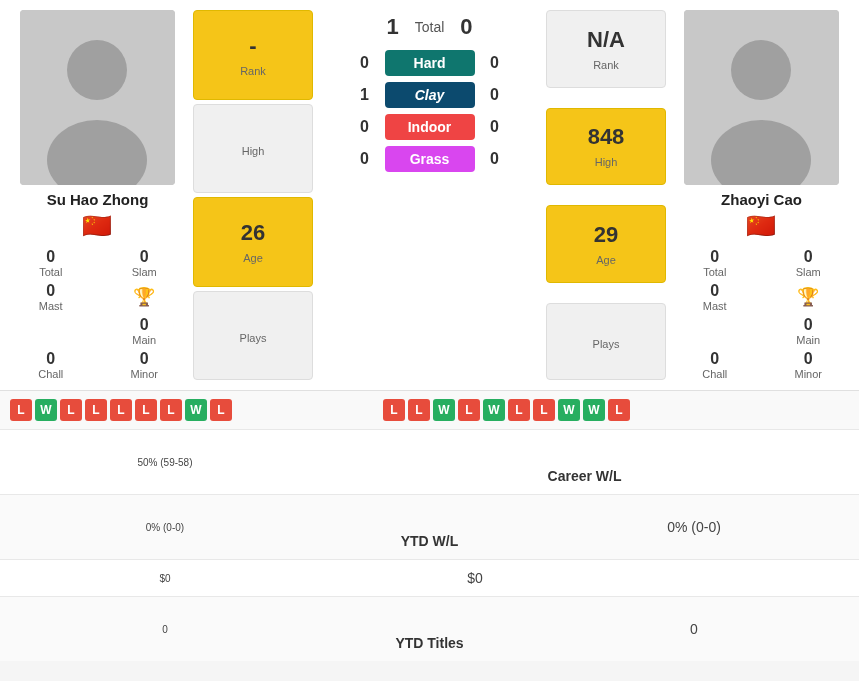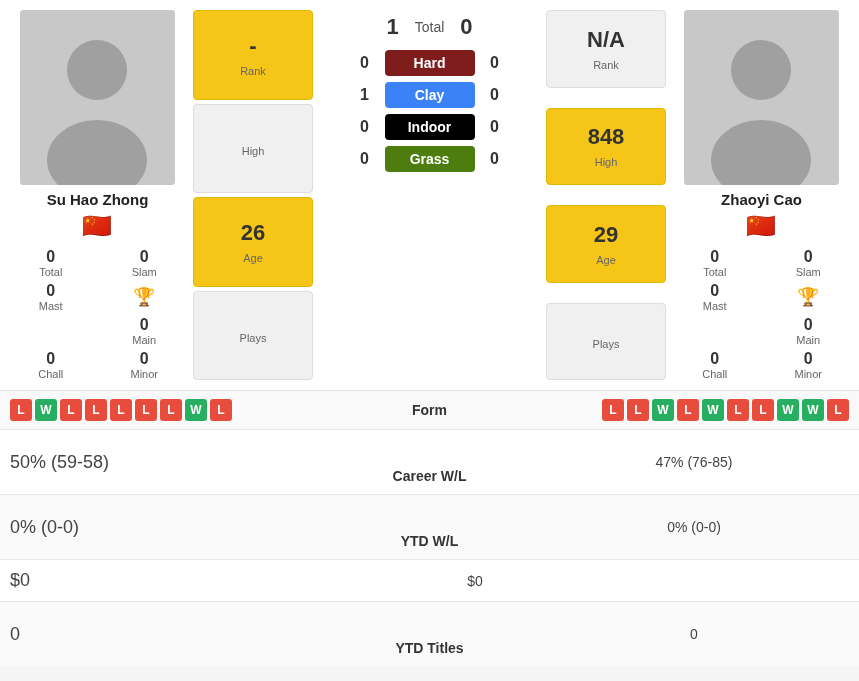--- a/index.html
+++ b/index.html
@@ -172,24 +172,24 @@
     .surface-btn {
       width: 90px;
       padding: 5px 0;
       border-radius: 4px;
       text-align: center;
       font-size: 14px;
       font-weight: bold;
       color: #fff;
     }
 
-    .surface-hard { background: #7f1d1d; }
-    .surface-clay { background: #3b82f6; }
-    .surface-indoor { background: #000000; }
-    .surface-grass { background: #4d7c0f; }
+    .surface-hard { background: #0f766e; }
+    .surface-clay { background: #0c4a6e; font-style: italic; }
+    .surface-indoor { background: #ef4444; }
+    .surface-grass { background: #d946ef; }
 
     
     .right-rank-panel {
       width: 120px;
       flex-shrink: 0;
       display: flex;
       flex-direction: column;
       gap: 20px;
     }
 
@@ -248,21 +248,22 @@
       padding: 10px;
       background: #fff;
     }
 
     .stats-row:nth-child(even) {
       background: #fafafa;
     }
 
     .stats-left-val {
       width: 310px;
-      font-size: 18px;
+      text-align: center;
+      font-size: 10px;
       color: #444;
     }
 
     .stats-center-label {
       flex: 1;
       text-align: center;
       font-weight: bold;
       font-size: 14px;
       color: #333;
       margin-top: 28px;
@@ -439,39 +440,37 @@
         <div class="form-badge form-l">L</div>
         <div class="form-badge form-w">W</div>
         <div class="form-badge form-l">L</div>
         <div class="form-badge form-l">L</div>
         <div class="form-badge form-l">L</div>
         <div class="form-badge form-l">L</div>
         <div class="form-badge form-l">L</div>
         <div class="form-badge form-w">W</div>
         <div class="form-badge form-l">L</div>
       </div>
-    <div class="form-center">Form</div>
     <div class="form-right" id="p2-form">
         <div class="form-badge form-l">L</div>
         <div class="form-badge form-l">L</div>
         <div class="form-badge form-w">W</div>
         <div class="form-badge form-l">L</div>
         <div class="form-badge form-w">W</div>
         <div class="form-badge form-l">L</div>
         <div class="form-badge form-l">L</div>
         <div class="form-badge form-w">W</div>
         <div class="form-badge form-w">W</div>
         <div class="form-badge form-l">L</div>
       </div>
   </div>
 
   <div class="stats-row">
     <div class="stats-left-val">50% (59-58)</div>
     <div class="stats-center-label">Career W/L</div>
-    <div class="stats-right-val">47% (76-85)</div>
   </div>
 
   <div class="stats-row">
     <div class="stats-left-val">0% (0-0)</div>
     <div class="stats-center-label">YTD W/L</div>
     <div class="stats-right-val">0% (0-0)</div>
   </div>
 
   <div class="stats-row">
     <div class="stats-left-val">$0</div>

